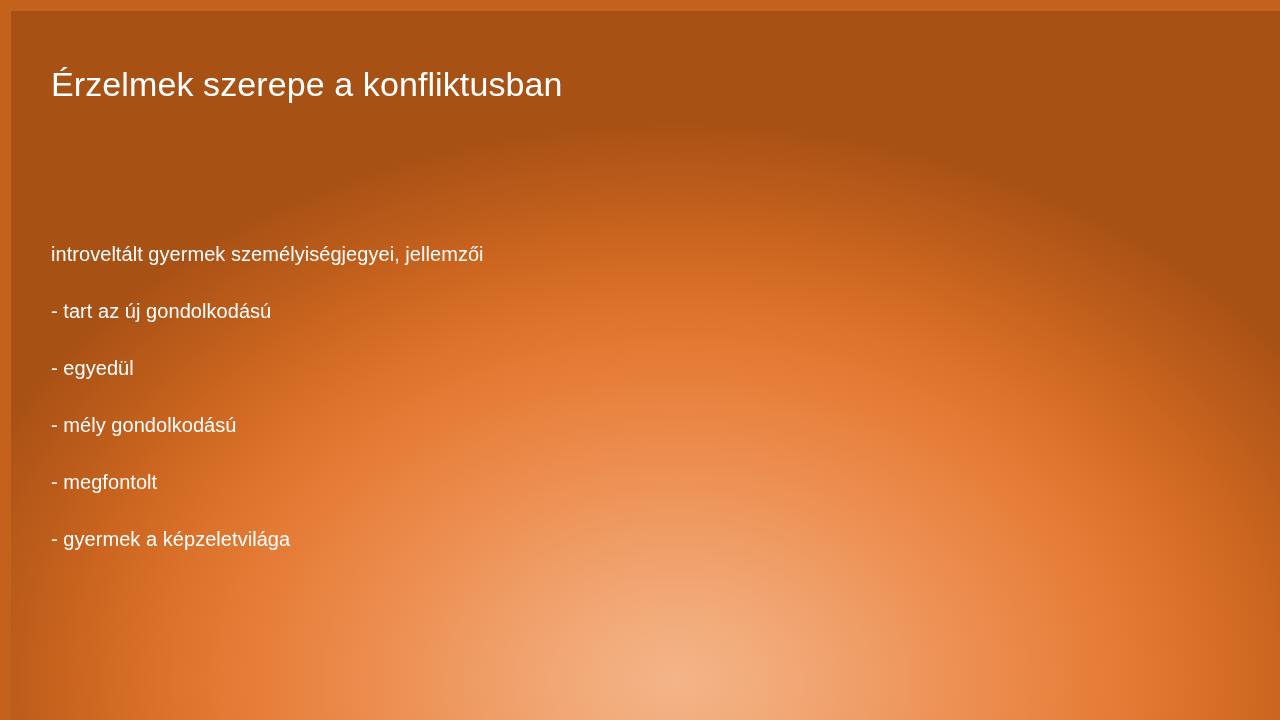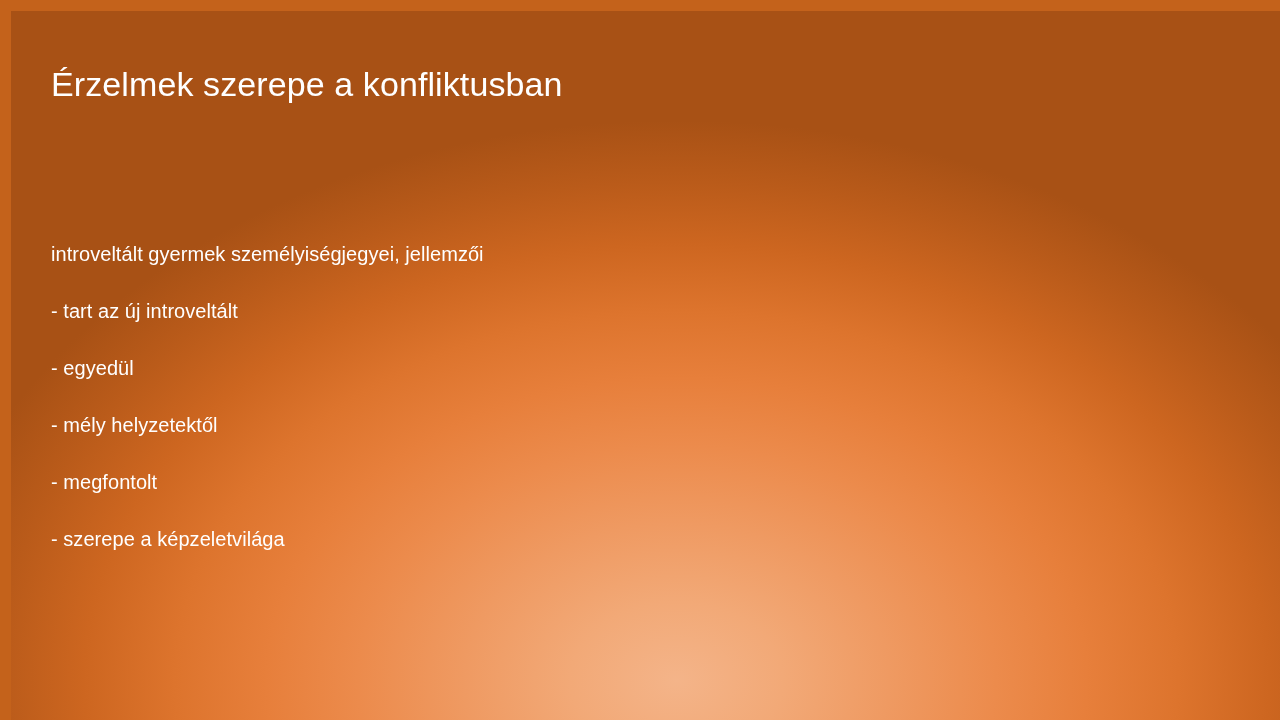--- a/index.html
+++ b/index.html
@@ -95,21 +95,21 @@
 <body>
 
 <div id="slide">
 
   <div id="title-block">
     <div id="slide-title">Érzelmek szerepe a konfliktusban</div>
   </div>
 
   <div id="body-block">
     <div class="body-line">introveltált gyermek személyiségjegyei, jellemzői</div>
-    <div class="body-line">- tart az új introveltált</div>
+    <div class="body-line">- tart az új gondolkodású</div>
     <div class="body-line">- egyedül</div>
-    <div class="body-line">- mély helyzetektől</div>
+    <div class="body-line">- mély gondolkodású</div>
     <div class="body-line">- megfontolt</div>
-    <div class="body-line">- szerepe a képzeletvilága</div>
+    <div class="body-line">- gyermek a képzeletvilága</div>
   </div>
 
 
 </div>
 
 </body></html>

